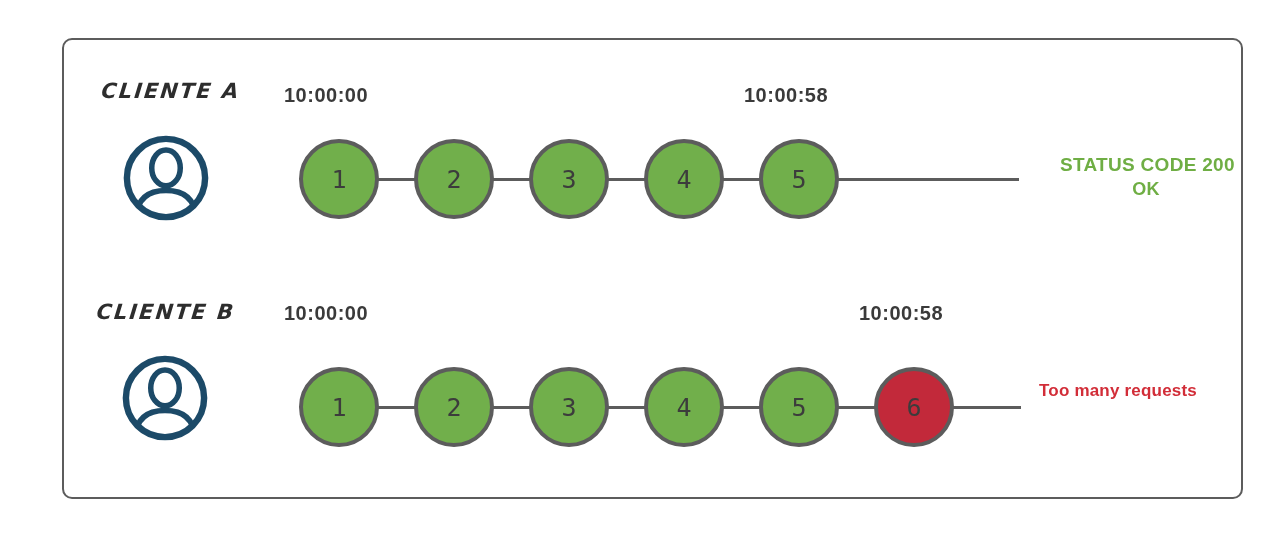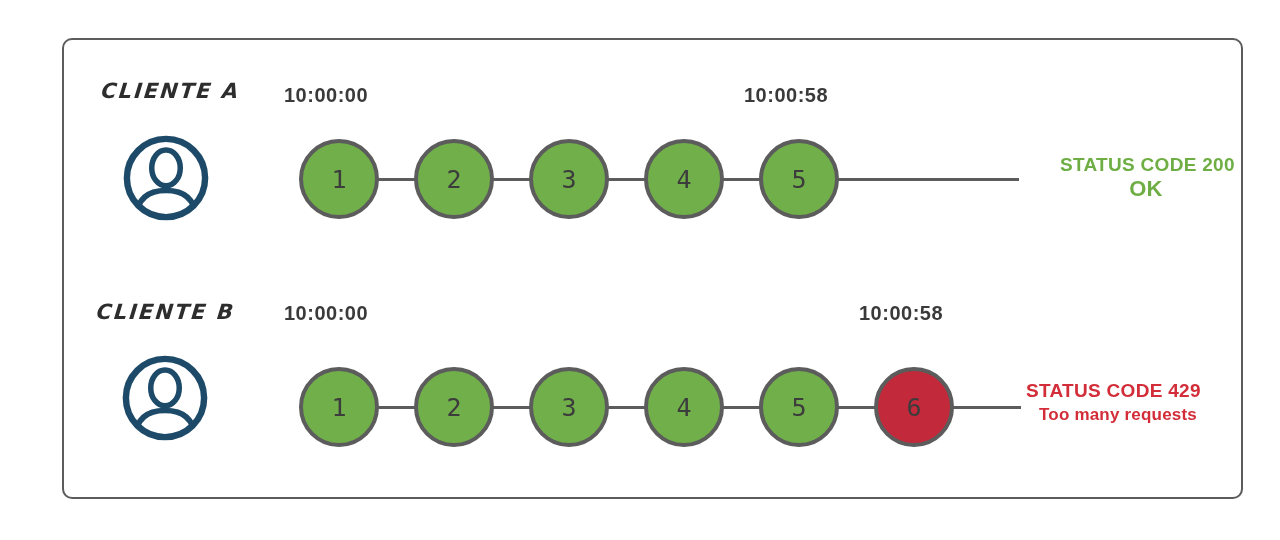--- a/index.html
+++ b/index.html
@@ -55,21 +55,21 @@
 
   .status {
     position:absolute; width:172px; text-align:center;
     font-weight:700; font-size:19px; line-height:24px; letter-spacing:0.3px;
     white-space:nowrap;
   }
   .row-a .status { left:1026px; top:153px;margin-left:34px; }
   .row-b .status { left:1026px; top:379px; }
   .status.success { color:var(--status_green); }
   .status.error   { color:var(--status_red); }
-  .status .line2  { font-size:22px; }
+  .status .line2  { font-size:18px; }
   .status.error .line2 { font-size:17px; letter-spacing:0.2px;margin-left:12px; }
 </style>
 </head>
 <body>
 
 <div class="canvas">
   <div class="frame"></div>
 
   <section class="row-a">
     <div class="client-label">CLIENTE A</div>
@@ -132,17 +132,16 @@
     <div class="timeline">
         <div class="circle accepted">1</div>
         <div class="circle accepted">2</div>
         <div class="circle accepted">3</div>
         <div class="circle accepted">4</div>
         <div class="circle accepted">5</div>
         <div class="circle rejected">6</div>
       </div>
 
     <div class="status error">
-      <div class="line1">STATUS CODE 429</div>
       <div class="line2">Too many requests</div>
     </div>
   </section>
 </div>
 
 </body></html>

